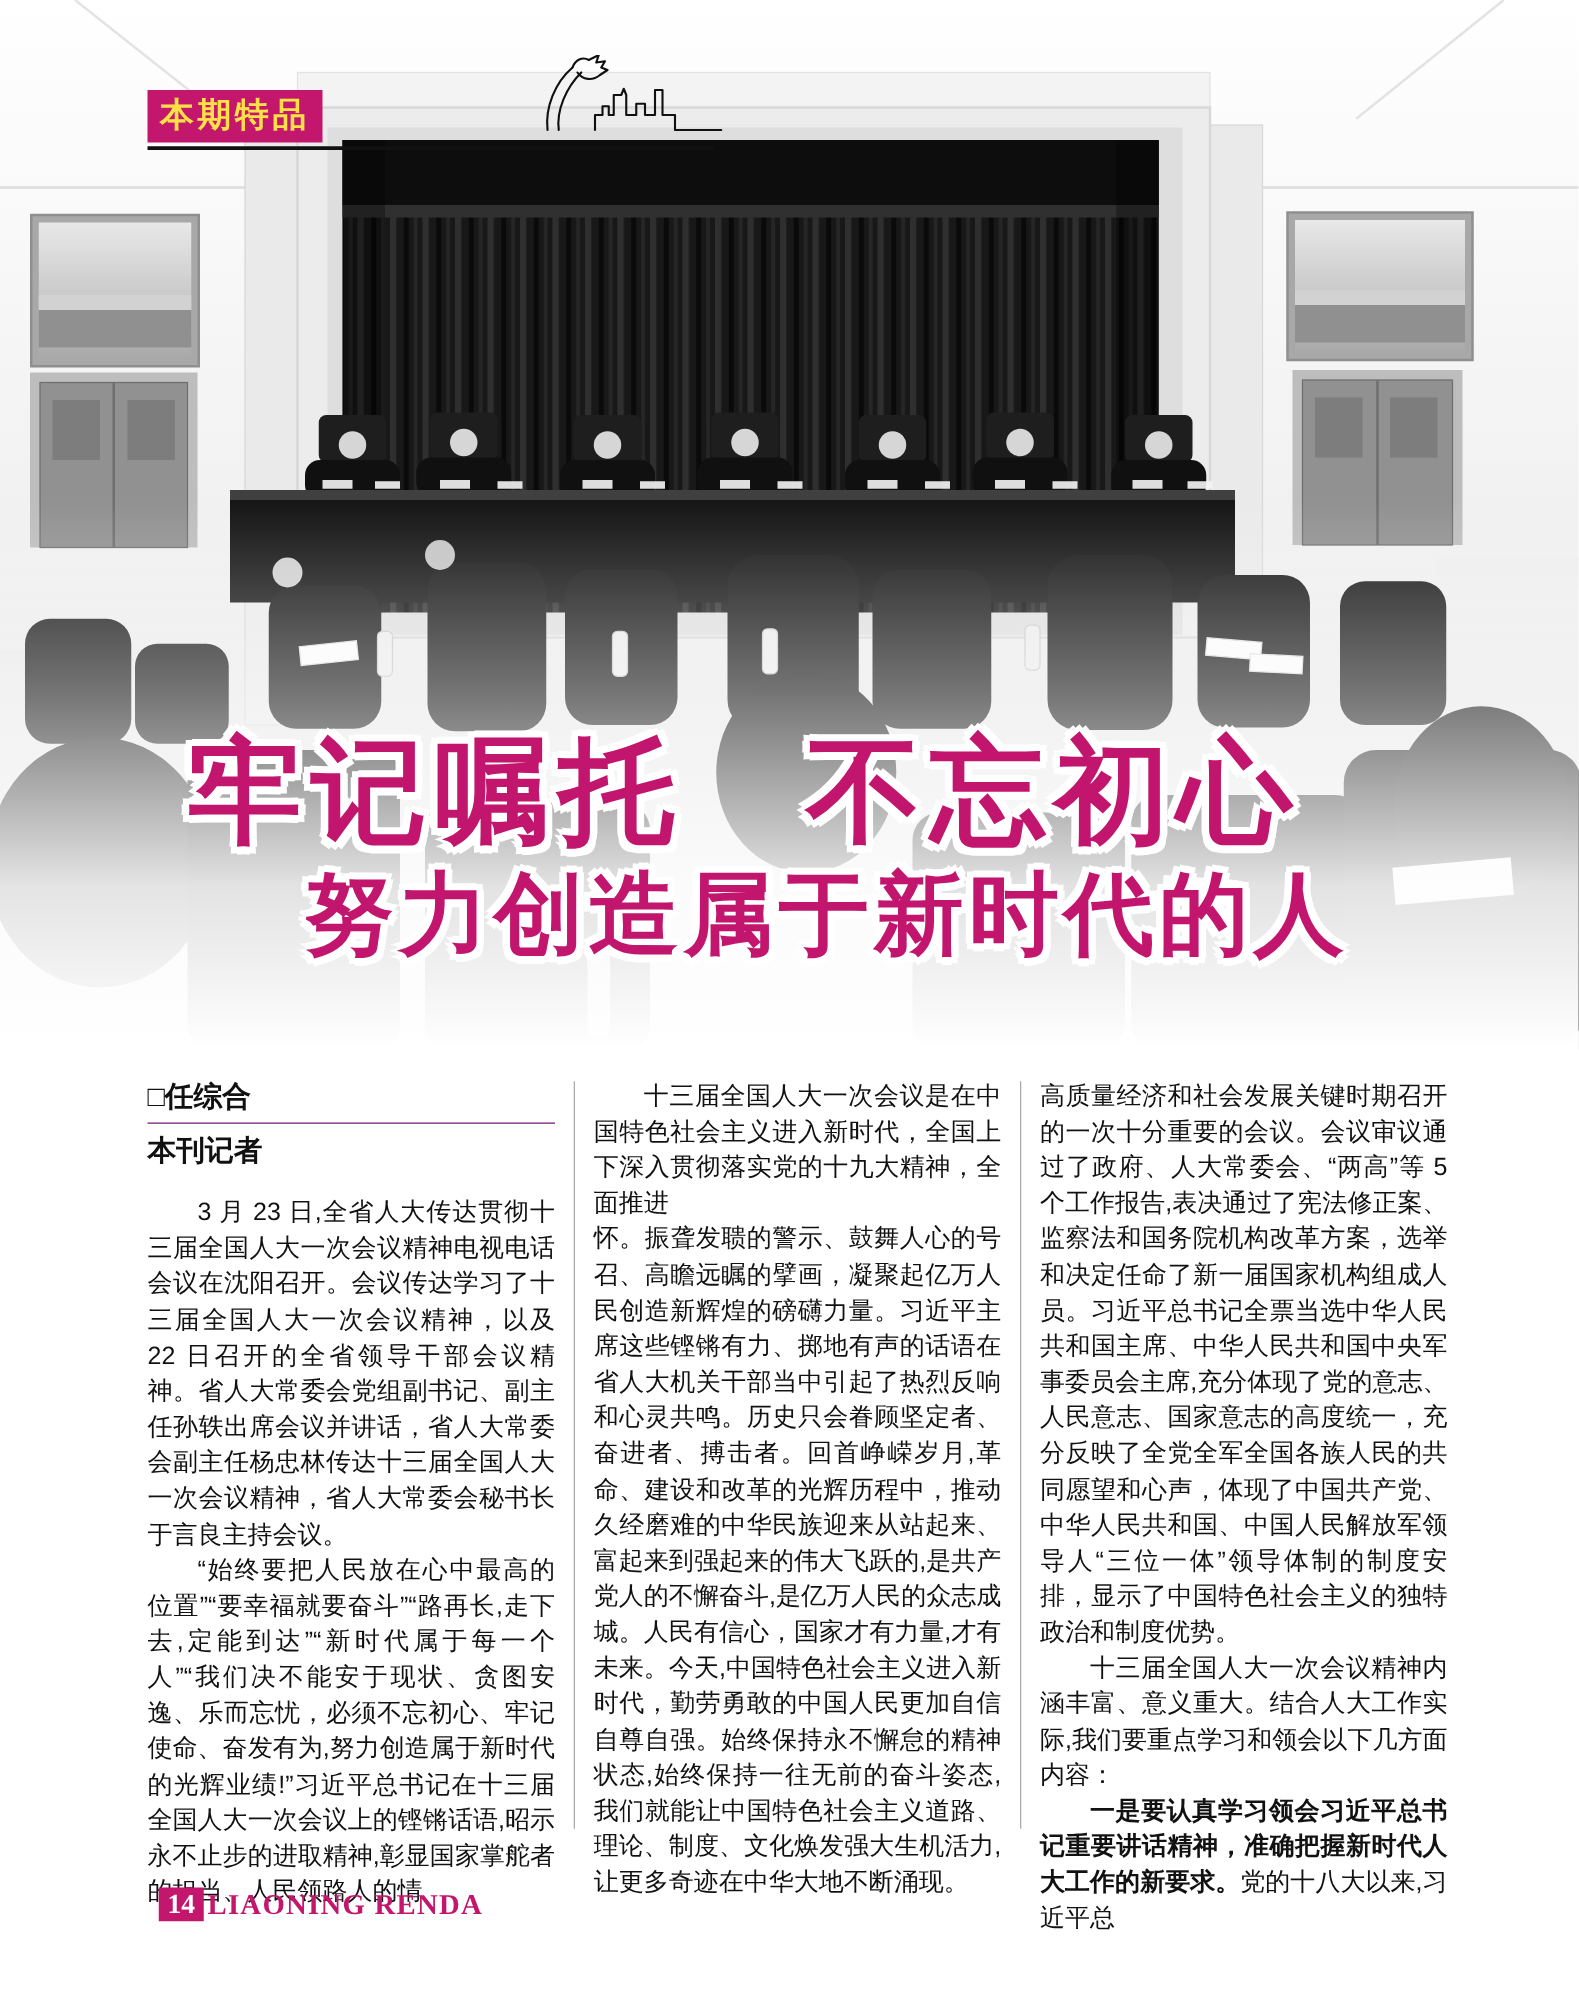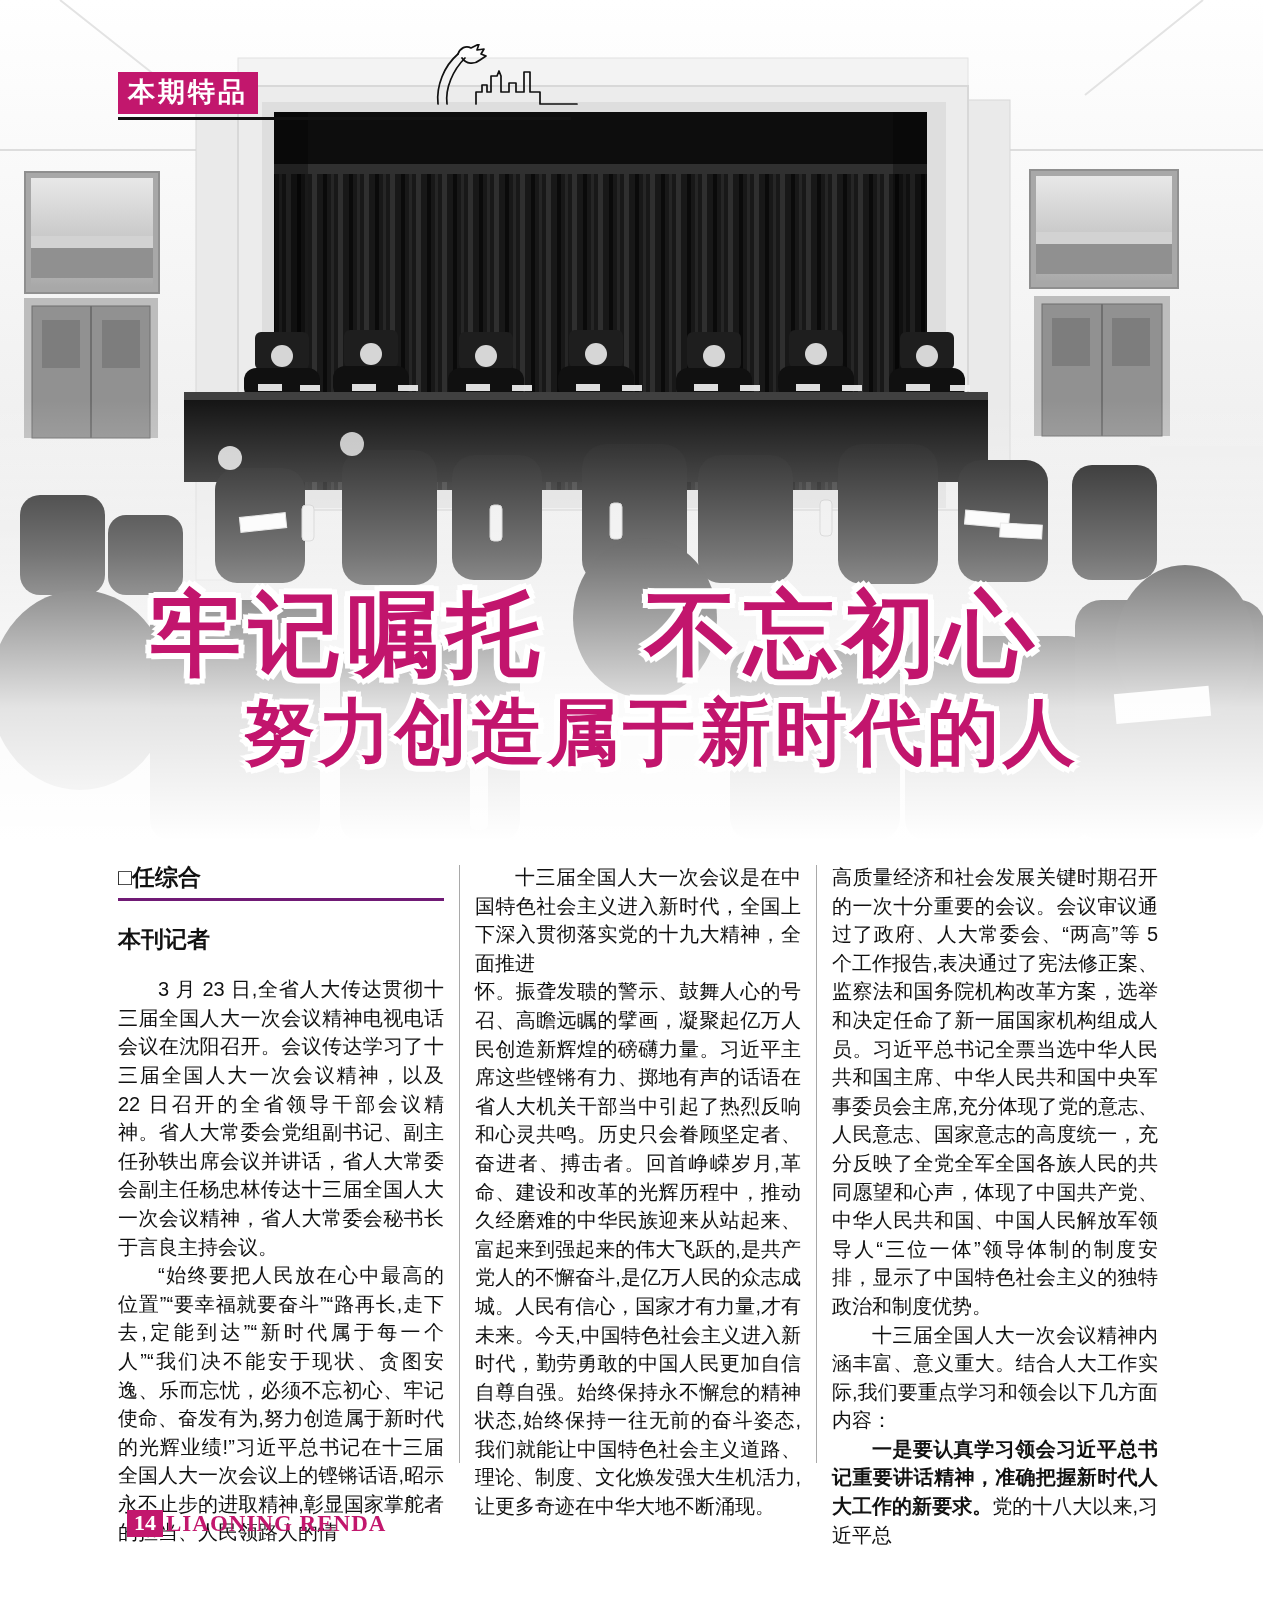--- a/index.html
+++ b/index.html
@@ -11,21 +11,21 @@
     color:#111;
   }
 
   
   .photo { position:absolute; left:0; top:0; width:1263px; height:840px; }
   .photo svg { display:block; }
 
   
   .badge-block { position:absolute; left:118px; top:72px; z-index:6; }
   .badge {
-    display:inline-block; background:#c2176d; color:#ffffff;
+    display:inline-block; background:#c2176d; color:#fde047;
     font-size:27px; font-weight:bold; letter-spacing:3px;
     padding:2px 10px 4px 10px;
   }
   .badge-rule { width:453px; height:3px; background:#111; margin-top:3px; }
   .issue-line { margin-top:5px; font-size:22px; font-weight:bold; color:#c2176d; letter-spacing:1px; }
   .issue-line .mag { color:#e290b8; }
   .issue-line .sep { color:#c2176d; }
 
   
   .sketch { position:absolute; left:428px; top:44px; z-index:7; }
@@ -54,23 +54,23 @@
   }
   .col { width:326px; font-size:20px; line-height:28.6px; text-align:justify; }
   .divider { width:1px; background:#a9a9a9; margin:2px 15px 10px 15px; }
   .para { margin:0; }
   .indent { text-indent:2em; }
   .para b { font-weight:800; }
 
   .byline { margin-bottom:22px; }
   .byline .author {
     font-size:23px; font-weight:800; padding-bottom:6px;
-    border-bottom:3px solid #701a75;
-  }
-  .byline .role { font-size:23px; font-weight:800; margin-top:24px; }
+    border-bottom:1px solid #701a75;
+  }
+  .byline .role { font-size:23px; font-weight:800; margin-top:7px; }
 
   
   .footer { position:absolute; left:127px; top:1510px; display:flex; align-items:flex-end; z-index:4;font-family:Liberation Serif, serif; }
   .pagenum {
     background:#c2176d; color:#fff; font-weight:800; font-size:22px;
     padding:2px 7px 3px 7px; line-height:1;
   }
   .magname { color:#c2176d; font-weight:800; font-size:23px; letter-spacing:1px; margin-left:3px; }
 </style>
 </head>

